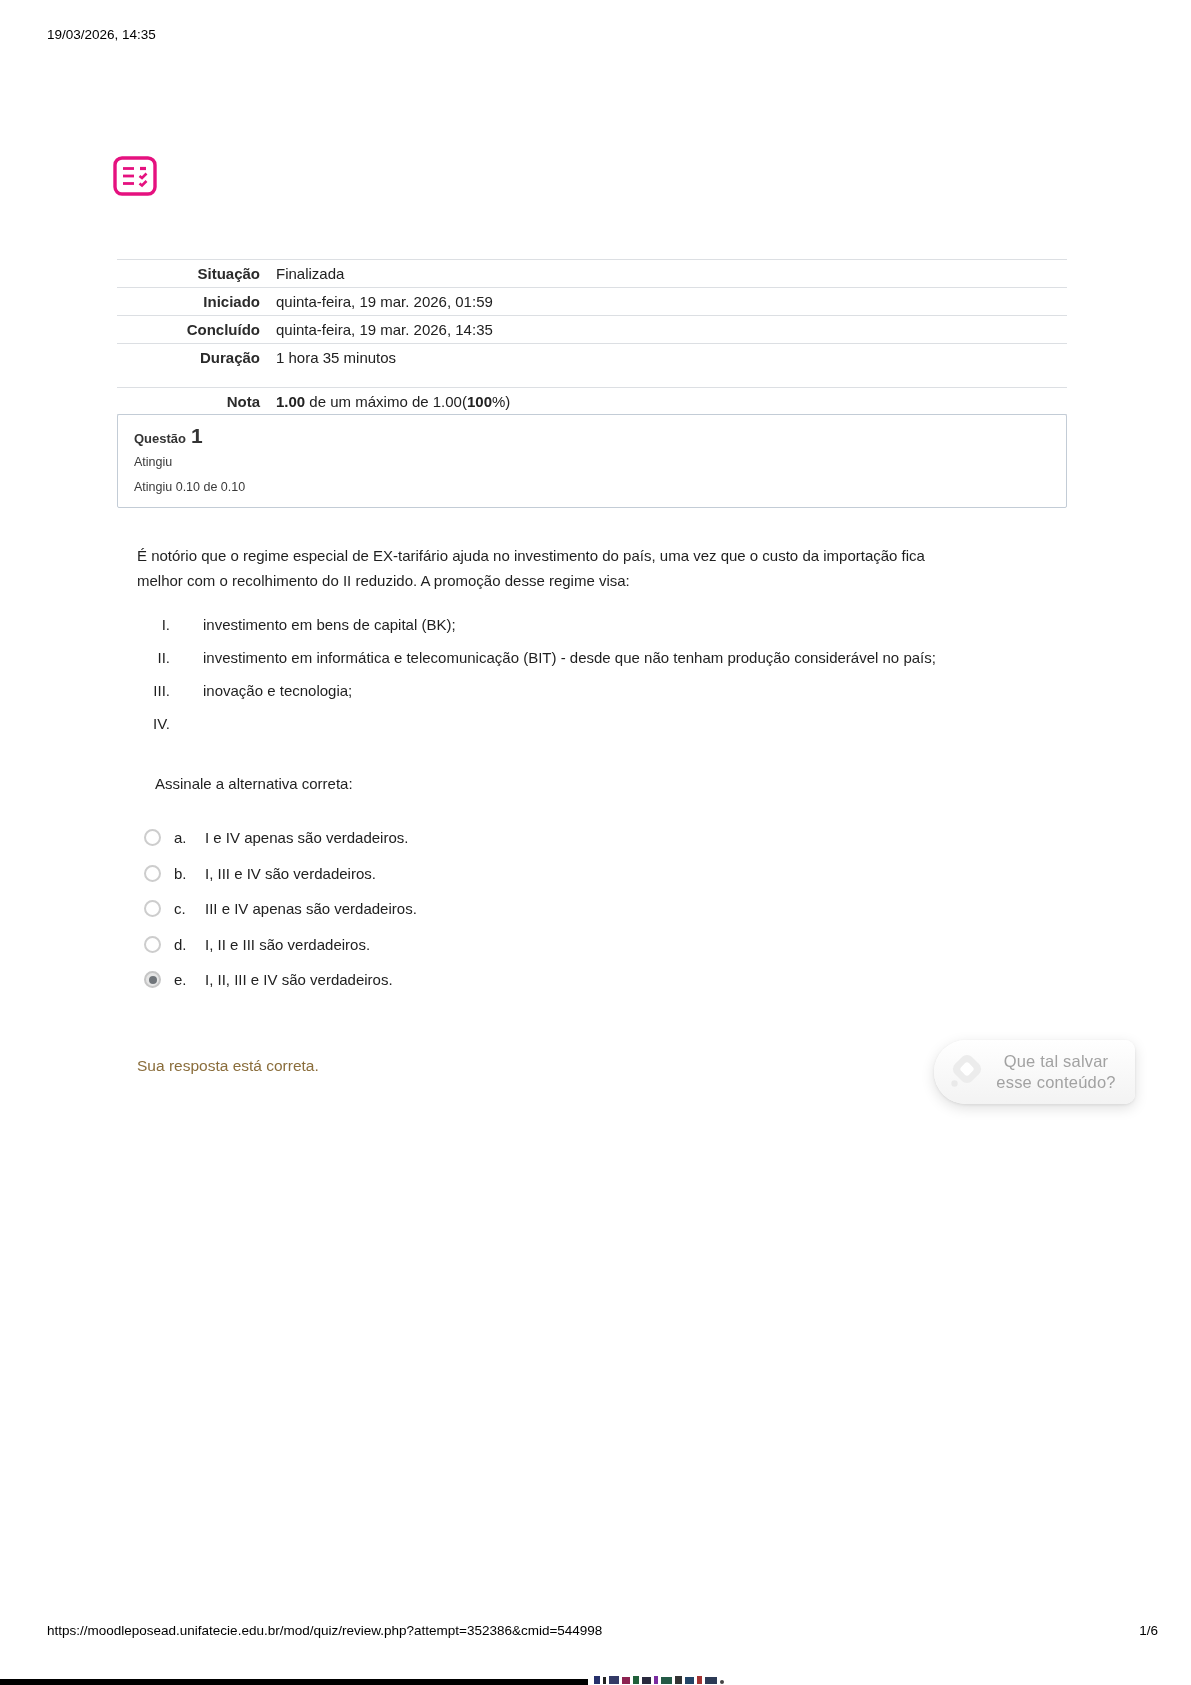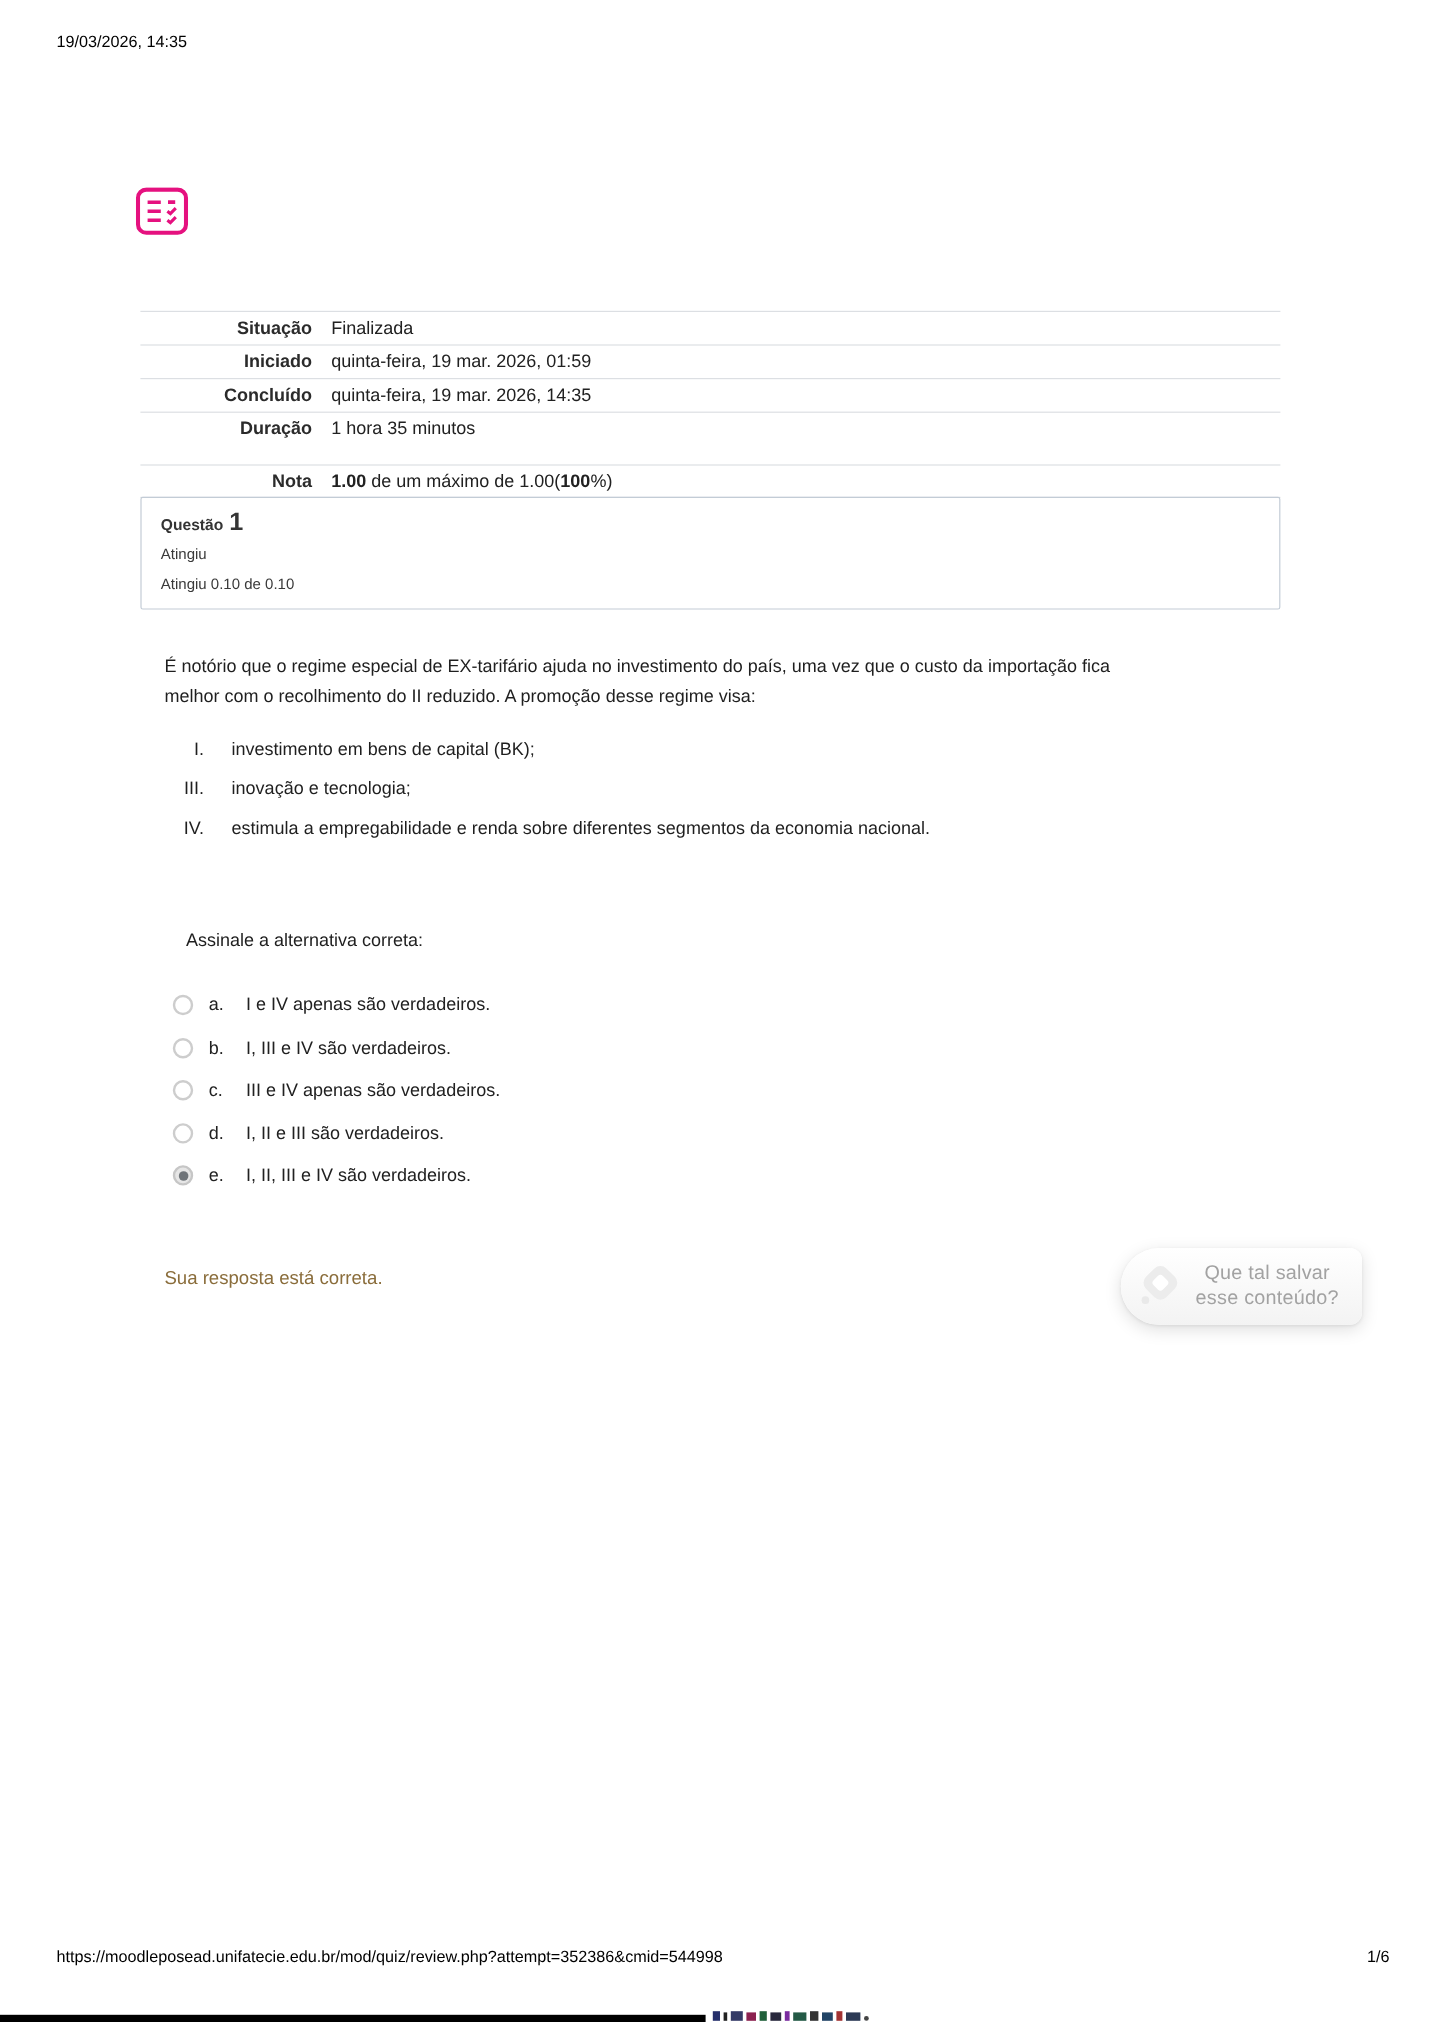--- a/index.html
+++ b/index.html
@@ -36,21 +36,21 @@
   .qmeta-label { font-size:13px; font-weight:bold; color:#343434; }
   .qmeta-number { font-size:21px; font-weight:bold; color:#343434; margin-left:5px; }
   .qmeta-status { font-size:12.5px; color:#3a3a3a; margin-top:7px; }
   .qmeta-points { font-size:12.5px; color:#3a3a3a; margin-top:11px; }
 
   
   .q-paragraph { position:absolute; left:137px; top:543px; width:800px; font-size:15px; line-height:25px; color:#1f1f1f; }
   .q-list { position:absolute; left:137px; top:608px; width:960px; }
   .q-item { display:flex; height:33px; align-items:center; }
   .q-item-marker { width:33px; text-align:right; font-size:15px; color:#1f1f1f; flex:none; }
-  .q-item-text { margin-left:23px; font-size:15px; color:#1f1f1f; white-space:nowrap; }
+  .q-item-text { margin-left:33px; font-size:15px; color:#1f1f1f; white-space:nowrap; }
   .q-prompt { position:absolute; left:155px; top:775px; font-size:15px; color:#1f1f1f; }
 
   
   .options { position:absolute; left:144px; top:820px; }
   .option { display:flex; align-items:center; height:35.5px; cursor:default; }
   .radio { position:relative; width:17px; height:17px; border-radius:50%;
     border:2px solid #cdcdcd; background:#fff; flex:none; }
   .radio.selected { background:#e6e6e6; border-color:#c6c6c6; }
   .radio.selected::after { content:''; position:absolute; inset:2.5px; border-radius:50%; background:#70757a; }
   .option-letter { margin-left:13px; width:23px; font-size:15px; color:#212121; flex:none; }
@@ -128,26 +128,29 @@
   </div>
 
   <div class="q-paragraph">É notório que o regime especial de EX-tarifário ajuda no investimento do país, uma vez que o custo da importação fica melhor com o recolhimento do II reduzido. A promoção desse regime visa:</div>
 
   <div class="q-list">
     <div class="q-item">
       <span class="q-item-marker">I.</span>
       <span class="q-item-text">investimento em bens de capital (BK);</span>
     </div>
     <div class="q-item">
+      <span class="q-item-marker">II.</span>
+      <span class="q-item-text">investimento em informática e telecomunicação (BIT) - desde que não tenham produção considerável no país;</span>
+    </div>
+    <div class="q-item">
       <span class="q-item-marker">III.</span>
       <span class="q-item-text">inovação e tecnologia;</span>
     </div>
     <div class="q-item">
       <span class="q-item-marker">IV.</span>
-      <span class="q-item-text">estimula a empregabilidade e renda sobre diferentes segmentos da economia nacional.</span>
     </div>
   </div>
 
   <div class="q-prompt">Assinale a alternativa correta:</div>
 
   <div class="options">
     <div class="option">
       <span class="radio"></span>
       <span class="option-letter">a.</span>
       <span class="option-text">I e IV apenas são verdadeiros.</span>

